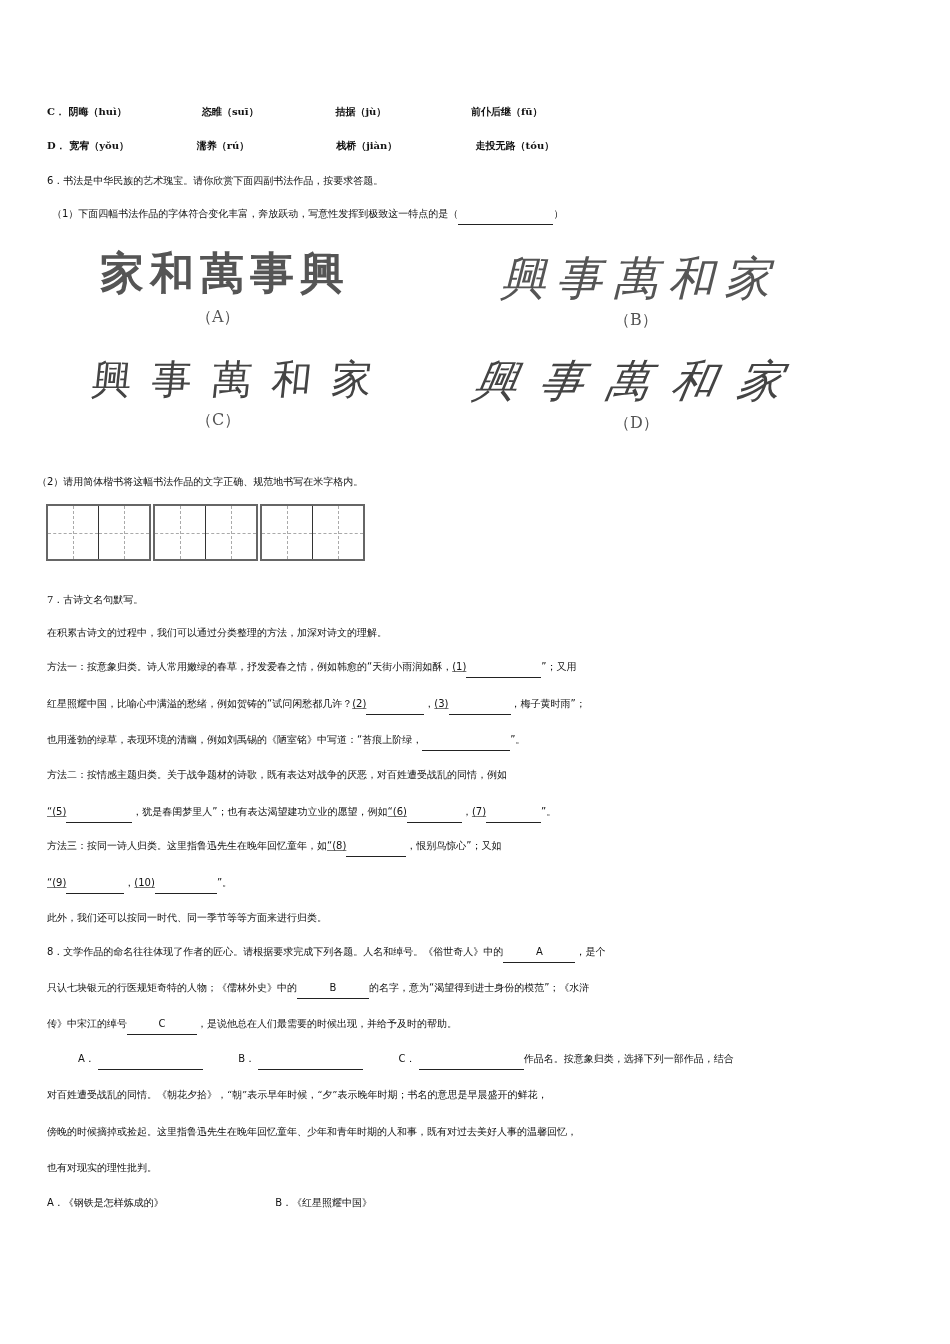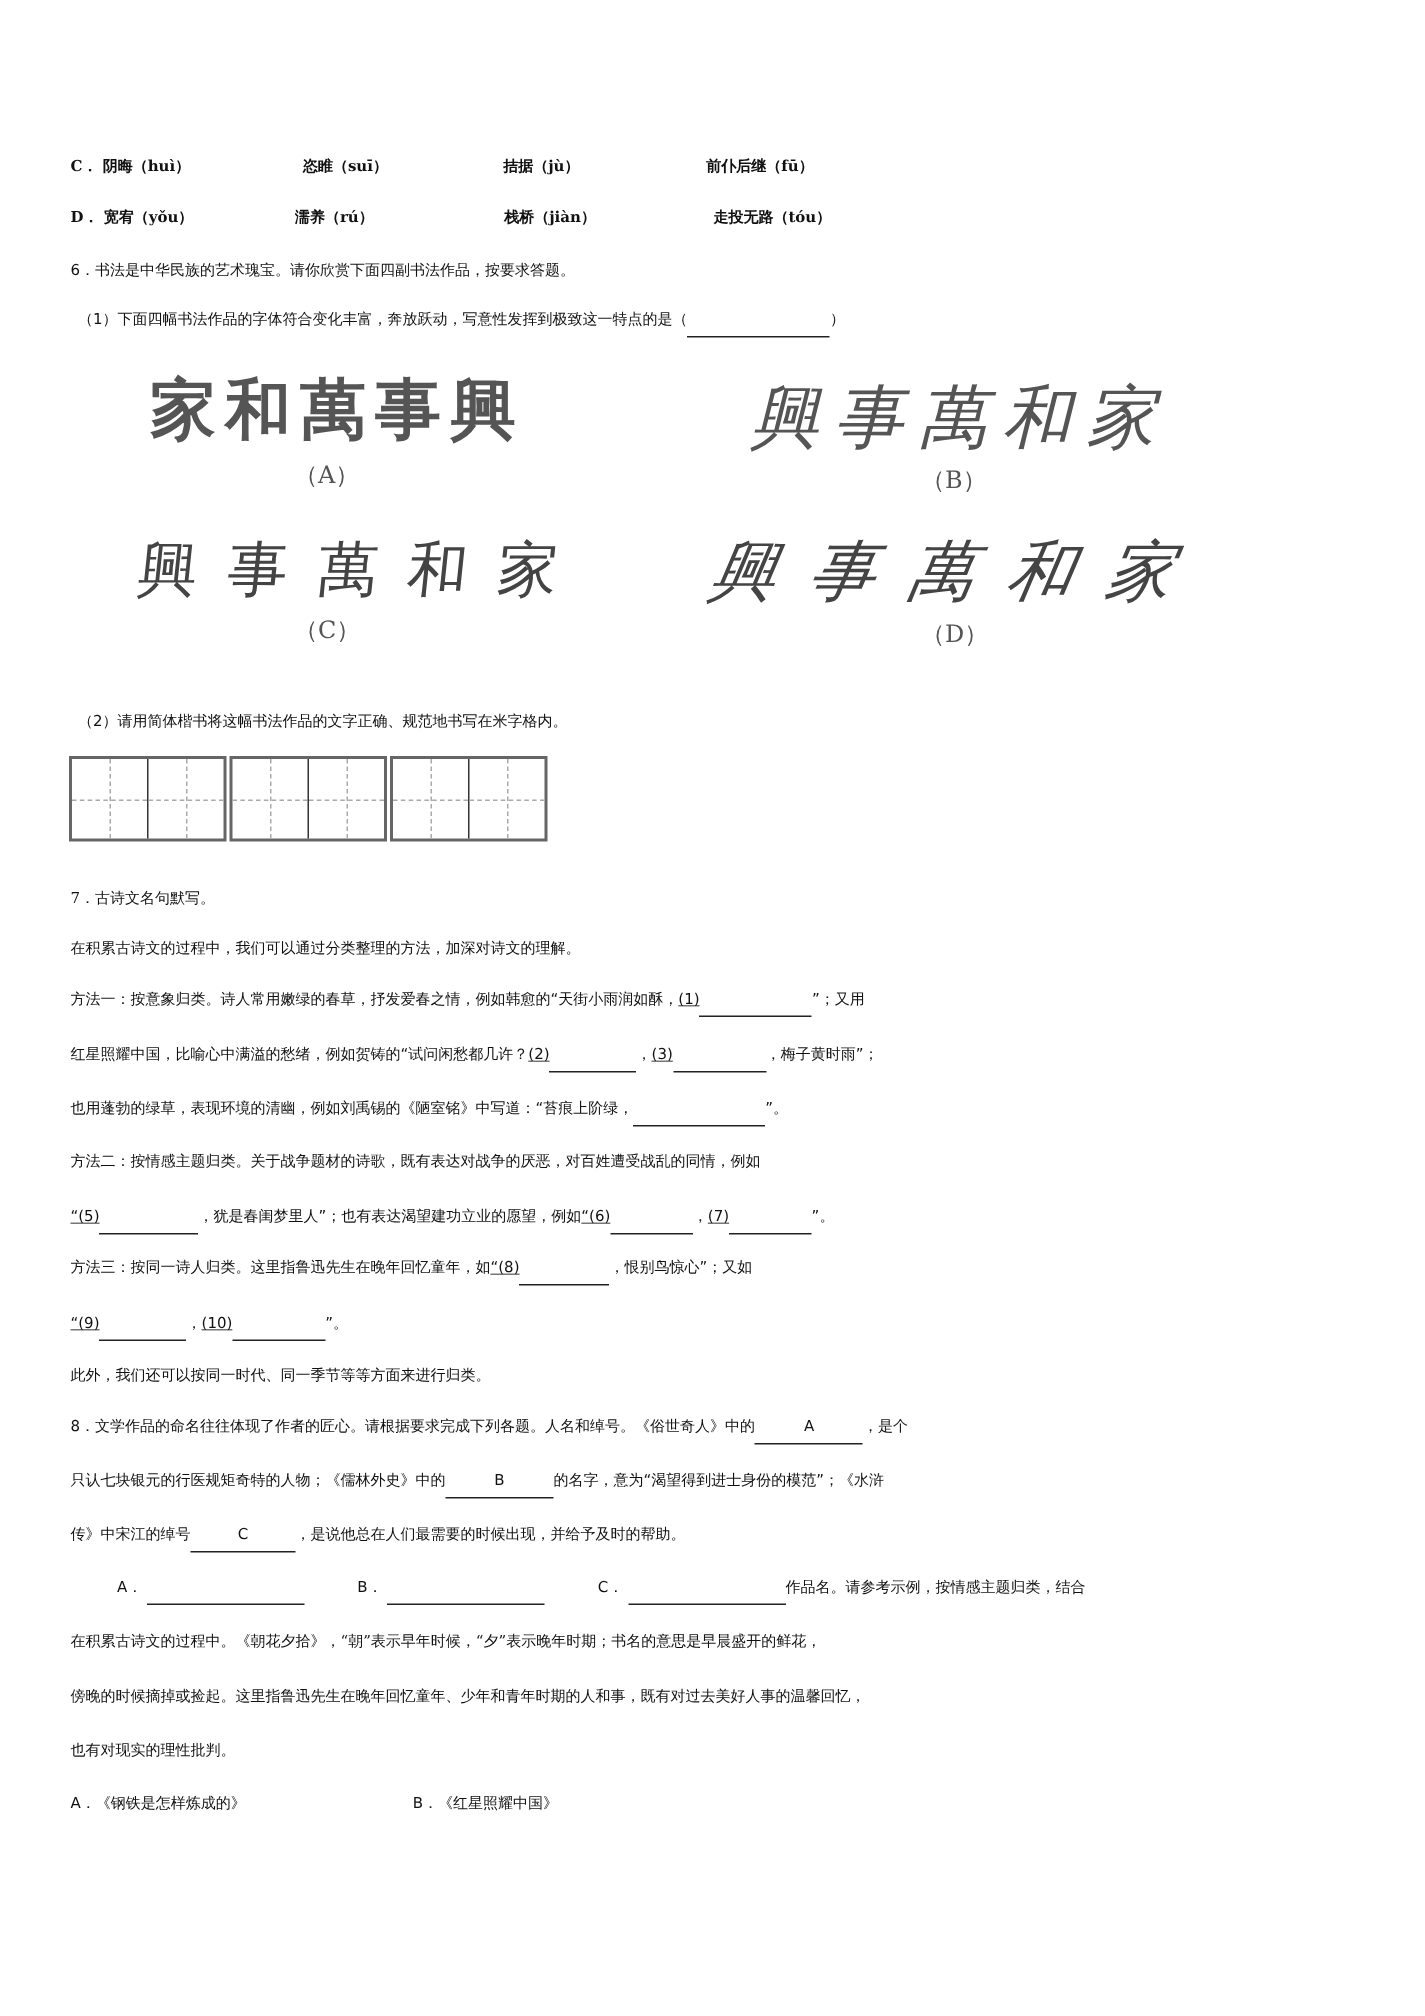--- a/index.html
+++ b/index.html
@@ -50,21 +50,21 @@
 
 <div class="calli-row" style="left:500px; top:248px; font-size:46px; letter-spacing:10px; font-style:italic;">興事萬和家</div>
 <div class="calli-label" style="left:614px; top:310px;">（B）</div>
 
 <div class="calli-row" style="left:92px; top:352px; font-size:40px; letter-spacing:20px; transform:skewX(-6deg); color:#444;">興事萬和家</div>
 <div class="calli-label" style="left:196px; top:410px;">（C）</div>
 
 <div class="calli-row" style="left:474px; top:352px; font-size:44px; letter-spacing:22px; font-style:italic; transform:skewX(-10deg); color:#444;">興事萬和家</div>
 <div class="calli-label" style="left:614px; top:413px;">（D）</div>
 
-<div class="line" style="top:472px; left:52px;">（2）请用简体楷书将这幅书法作品的文字正确、规范地书写在米字格内。</div>
+<div class="line" style="top:472px; left:37px;">（2）请用简体楷书将这幅书法作品的文字正确、规范地书写在米字格内。</div>
 
 <div class="grid">
   <div class="group">
     <div class="cell"></div>
     <div class="cell"></div>
   </div>
   <div class="group">
     <div class="cell"></div>
     <div class="cell"></div>
   </div>
@@ -105,21 +105,21 @@
 </div>
 <div class="line" style="top:1014px;">
   <span>传》中宋江的绰号</span><span class="blank" style="width:70px;">C</span><span>，是说他总在人们最需要的时候出现，并给予及时的帮助。</span>
 </div>
 <div class="line" style="top:1049px; left:78px;">
   <span>A．</span>
   <span class="blank" style="width:105px; margin-right:32px;">&nbsp;</span>
   <span>B．</span>
   <span class="blank" style="width:105px; margin-right:32px;">&nbsp;</span>
   <span>C．</span>
-  <span class="blank" style="width:105px;">&nbsp;</span><span>作品名。请参考示例，按情感主题归类，结合</span>
+  <span class="blank" style="width:105px;">&nbsp;</span><span>作品名。按意象归类，选择下列一部作品，结合</span>
 </div>
-<div class="line sk" style="top:1085px;">在积累古诗文的过程中。《朝花夕拾》，“朝”表示早年时候，“夕”表示晚年时期；书名的意思是早晨盛开的鲜花，</div>
+<div class="line sk" style="top:1085px;">对百姓遭受战乱的同情。《朝花夕拾》，“朝”表示早年时候，“夕”表示晚年时期；书名的意思是早晨盛开的鲜花，</div>
 <div class="line sk" style="top:1122px;">傍晚的时候摘掉或捡起。这里指鲁迅先生在晚年回忆童年、少年和青年时期的人和事，既有对过去美好人事的温馨回忆，</div>
 <div class="line sk" style="top:1158px;">也有对现实的理性批判。</div>
 <div class="line" style="top:1193px;">
   <span style="display:inline-block; width:225px;">A．《钢铁是怎样炼成的》</span>
   <span>B．《红星照耀中国》</span>
 </div>
 
 </body></html>

